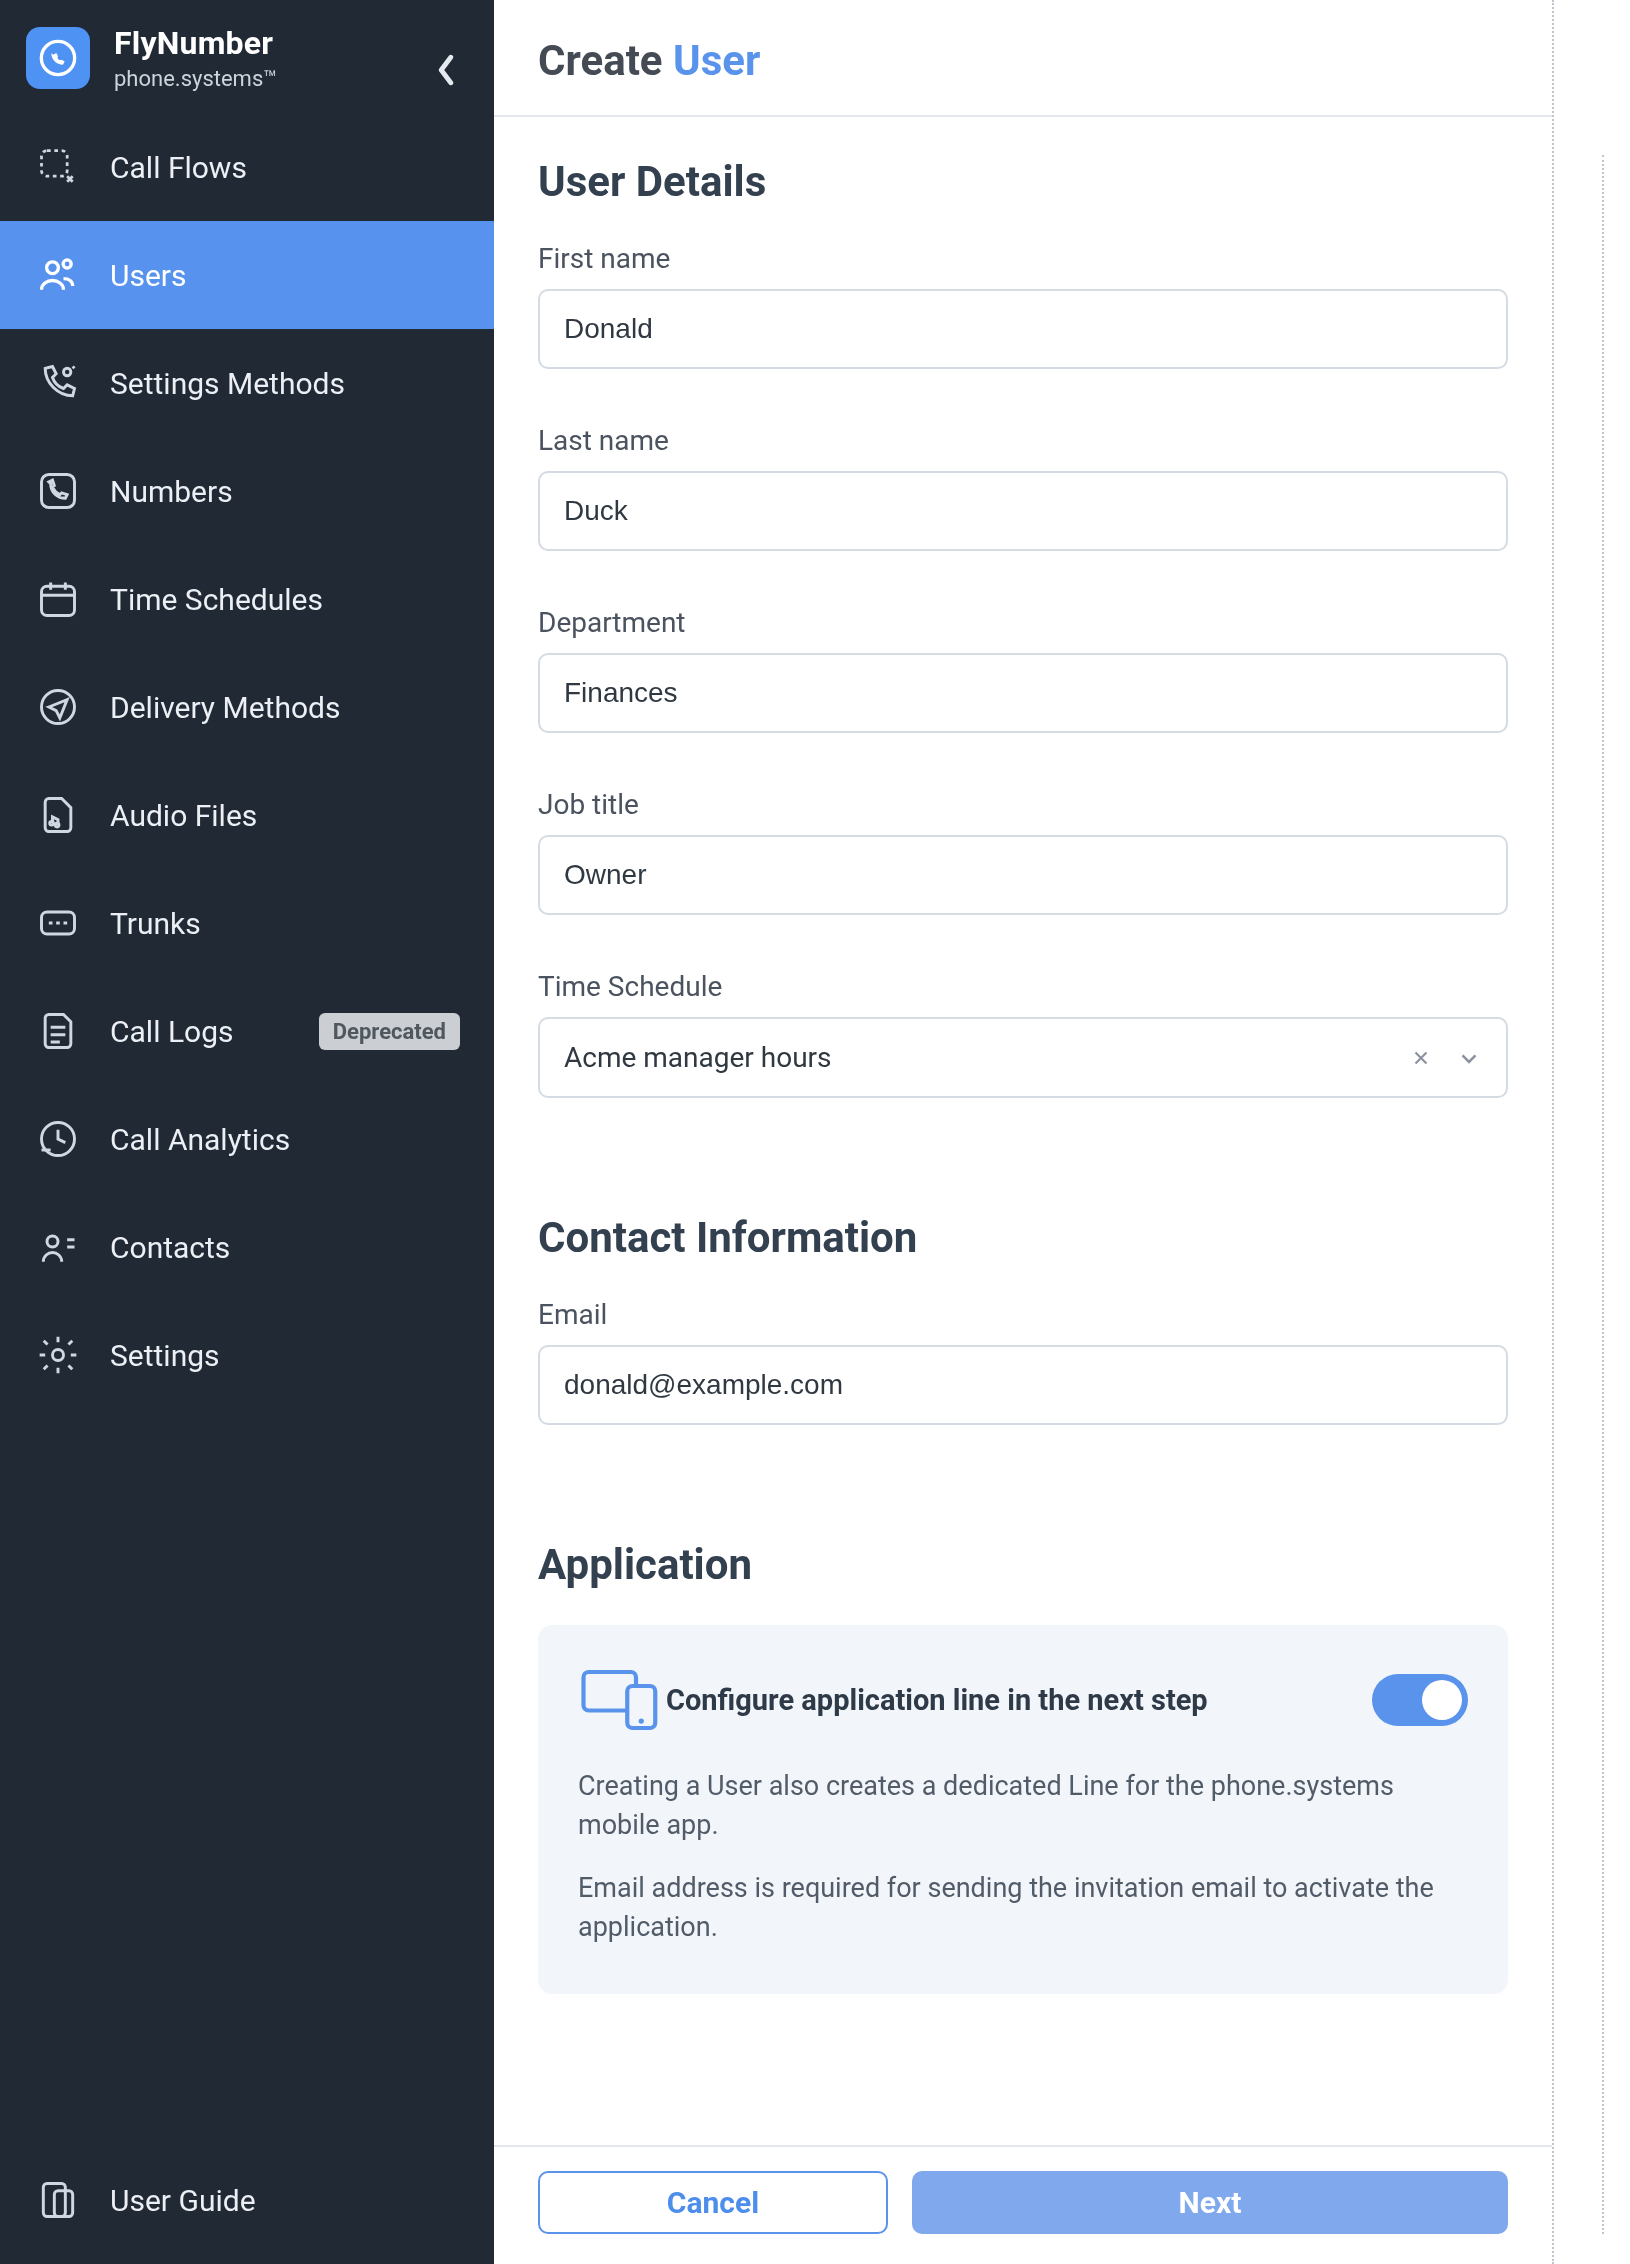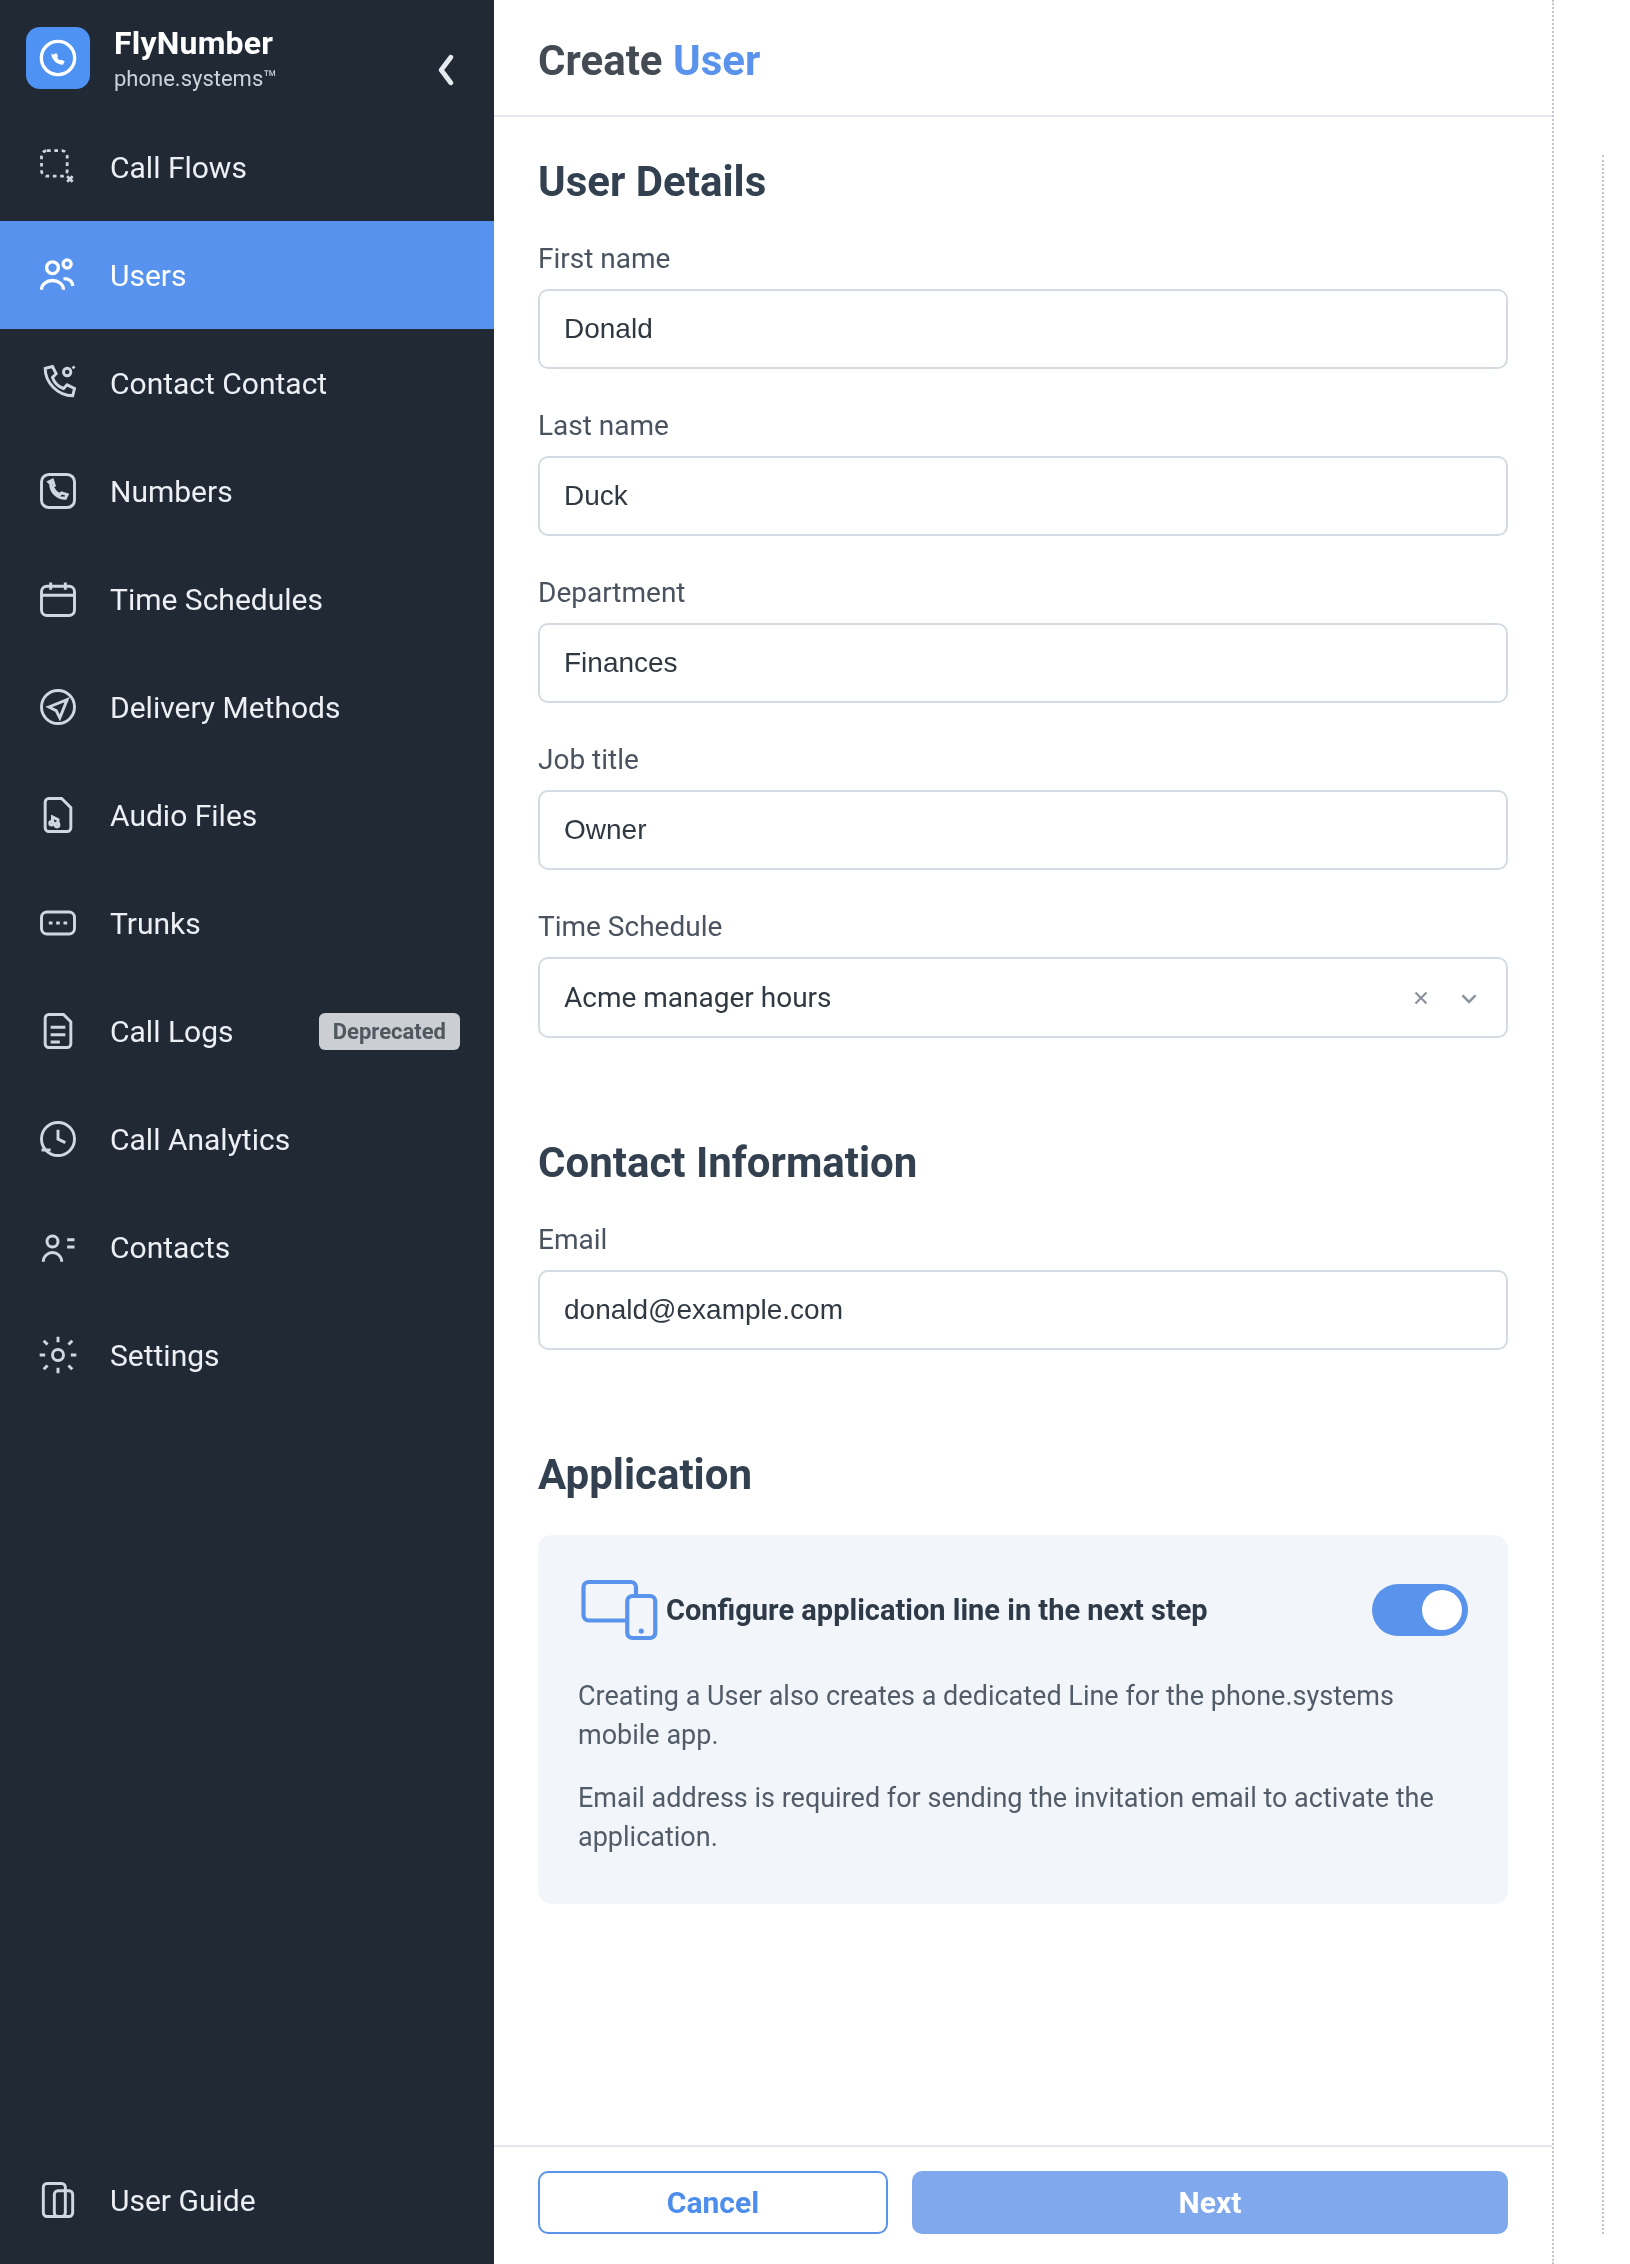--- a/index.html
+++ b/index.html
@@ -132,21 +132,21 @@
     flex: 1;
     overflow: auto;
     padding: 40px 44px 0;
   }
   .section-title {
     font-size: 42px;
     font-weight: 700;
     color: #33404f;
     margin-bottom: 36px;
   }
-  .field { margin-bottom: 40px; }
+  .field { margin-bottom: 55px; }
   .field-label {
     font-size: 28px;
     color: #4a535f;
     margin-bottom: 14px;
     display: block;
   }
   .input, .select {
     width: 100%;
     border: 2px solid #d5dbe2;
     border-radius: 10px;
@@ -295,21 +295,21 @@
         <span class="nav-label">Users</span>
       </div>
       <div class="nav-item">
         <span class="nav-icon">
             <svg width="44" height="44" viewBox="0 0 24 24" fill="none" stroke="currentColor" stroke-width="1.6">
               <path d="M5 4c0 8 7 15 15 15l1-4-4-2-2 2c-3-1-5-3-6-6l2-2-2-4-4 1z"></path>
               <circle cx="17" cy="6" r="2"></circle>
               <path d="M20 3l1 1"></path>
             </svg>
           </span>
-        <span class="nav-label">Contact Contact</span>
+        <span class="nav-label">Settings Methods</span>
       </div>
       <div class="nav-item">
         <span class="nav-icon">
             <svg width="44" height="44" viewBox="0 0 24 24" fill="none" stroke="currentColor" stroke-width="1.6">
               <rect x="3" y="3" width="18" height="18" rx="4"></rect>
               <path d="M8 8c0 5 4 8 8 8l1-2-3-1-1 1c-2-1-3-2-4-4l1-1-1-3-2 1z"></path>
             </svg>
           </span>
         <span class="nav-label">Numbers</span>
       </div>

